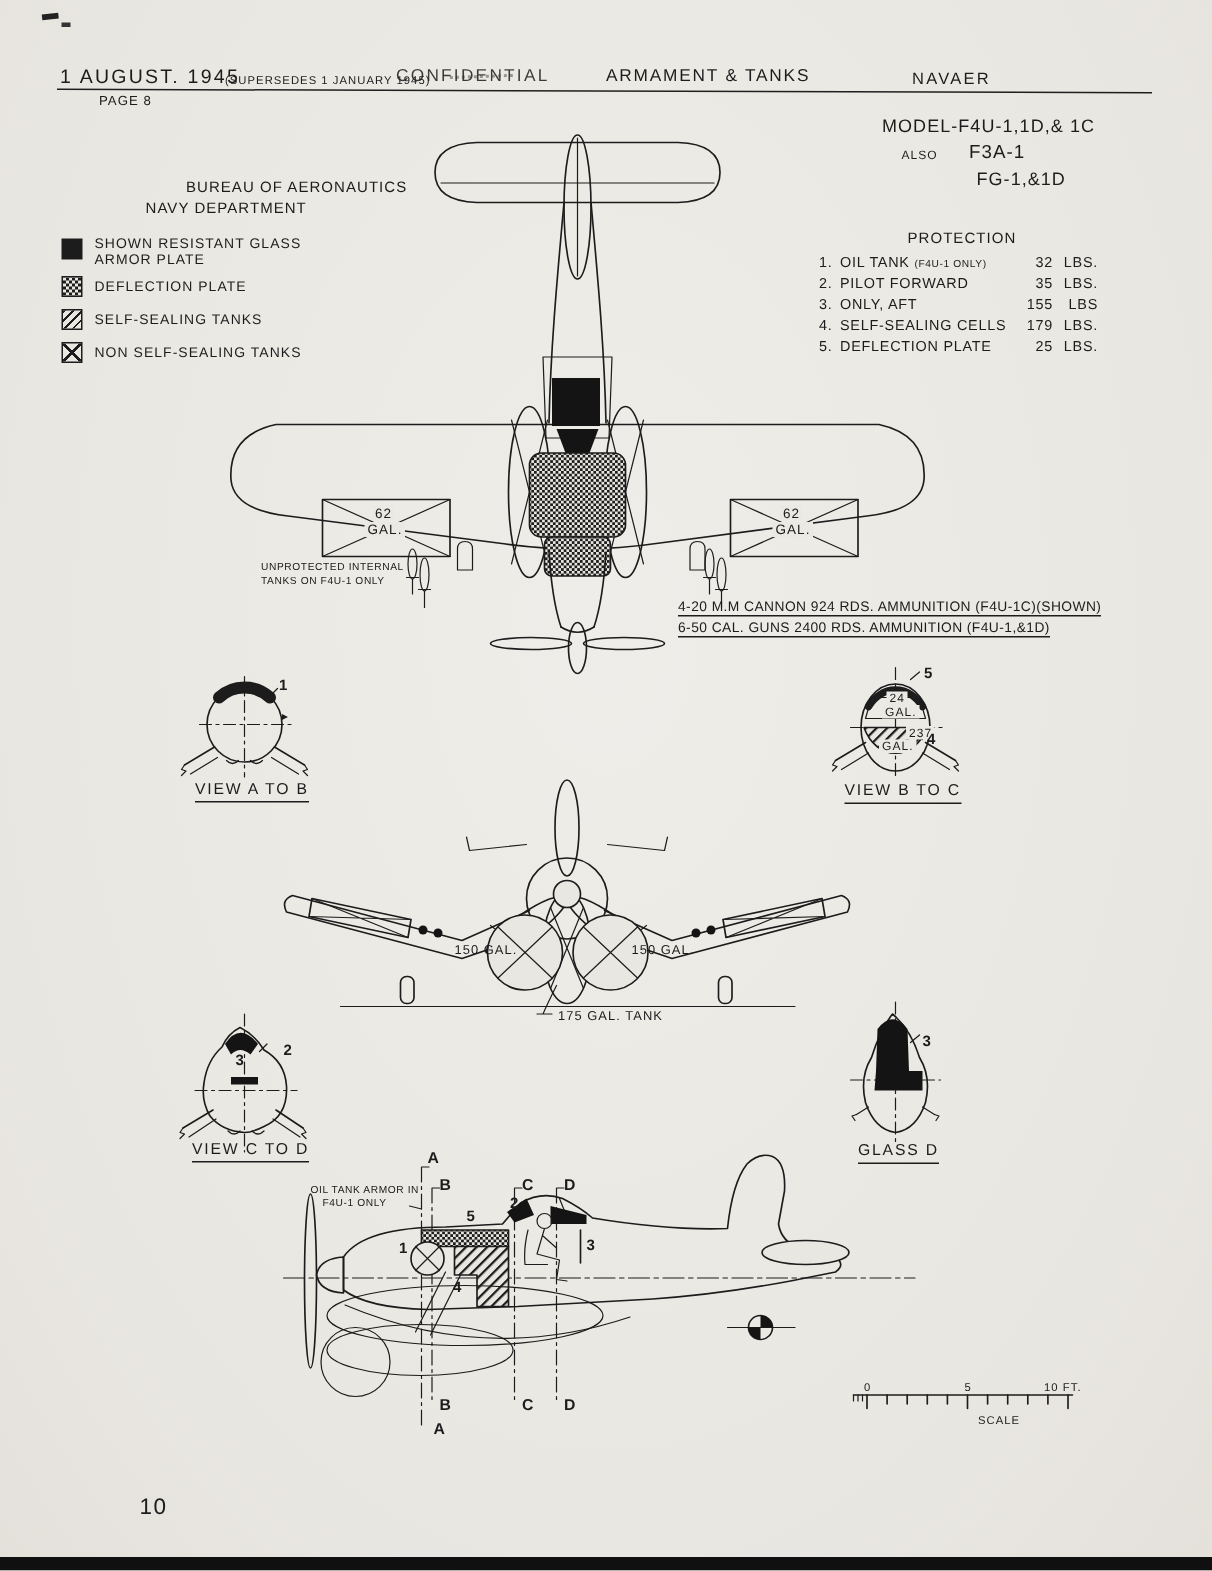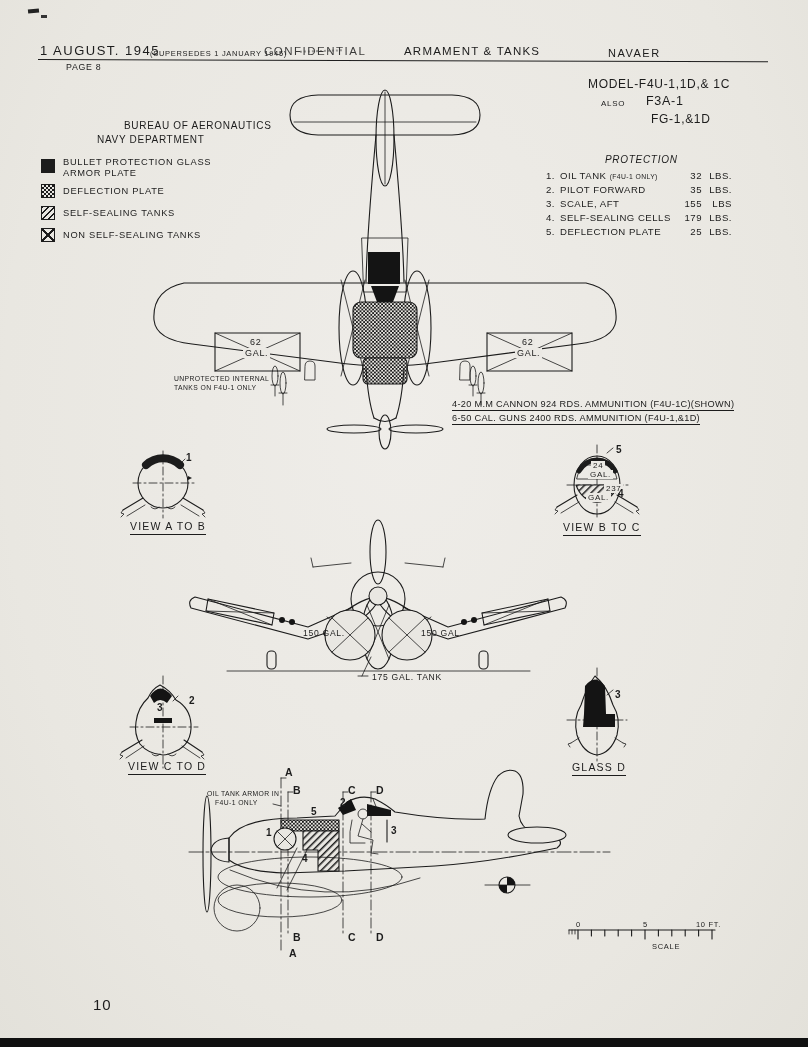--- a/index.html
+++ b/index.html
@@ -65,48 +65,48 @@
 
 <div class="lbl" style="left:588px;top:77px;font-size:12px;">MODEL-F4U-1,1D,&amp; 1C</div>
 <div class="lbl" style="left:601px;top:99px;font-size:8px;">ALSO</div>
 <div class="lbl" style="left:646px;top:94px;font-size:12.5px;">F3A-1</div>
 <div class="lbl" style="left:651px;top:112px;font-size:12px;">FG-1,&amp;1D</div>
 
 <div class="lbl" style="left:77px;top:120px;font-size:10px;padding-left:47px;">BUREAU OF AERONAUTICS</div>
 <div class="lbl" style="left:97px;top:134px;font-size:10px;">NAVY DEPARTMENT</div>
 
 <div class="legend-swatch sw-solid" style="left:41px;top:159px;"></div>
-<div class="lbl" style="left:63px;top:157px;font-size:9.3px;">BULLET PROTECTION GLASS</div>
+<div class="lbl" style="left:63px;top:157px;font-size:9.3px;">SHOWN RESISTANT GLASS</div>
 <div class="lbl" style="left:63px;top:168px;font-size:9.3px;">ARMOR PLATE</div>
 
 <div class="legend-swatch sw-check" style="left:41px;top:184px;"></div>
 <div class="lbl" style="left:63px;top:186px;font-size:9.3px;">DEFLECTION PLATE</div>
 
 <div class="legend-swatch sw-diag" style="left:41px;top:206px;"></div>
 <div class="lbl" style="left:63px;top:208px;font-size:9.3px;">SELF-SEALING TANKS</div>
 
 <div class="legend-swatch sw-xbox" style="left:41px;top:228px;"></div>
 <div class="lbl" style="left:63px;top:230px;font-size:9.3px;">NON SELF-SEALING TANKS</div>
 
-<div class="lbl" style="left:605px;top:154px;font-size:10px;font-style:italic;">PROTECTION</div>
+<div class="lbl" style="left:605px;top:154px;font-size:10px;">PROTECTION</div>
 <div class="prot-row" style="top:170px;">
   <span class="prot-num">1.</span>
   <span class="prot-name"><span>OIL TANK</span> <span class="tiny">(F4U-1 ONLY)</span></span>
   <span class="prot-wt">32</span>
   <span class="prot-unit">LBS.</span>
 </div>
 <div class="prot-row" style="top:184px;">
   <span class="prot-num">2.</span>
   <span class="prot-name"><span>PILOT FORWARD</span></span>
   <span class="prot-wt">35</span>
   <span class="prot-unit">LBS.</span>
 </div>
 <div class="prot-row" style="top:198px;">
   <span class="prot-num">3.</span>
-  <span class="prot-name"><span>SCALE, AFT</span></span>
+  <span class="prot-name"><span>ONLY, AFT</span></span>
   <span class="prot-wt">155</span>
   <span class="prot-unit">LBS</span>
 </div>
 <div class="prot-row" style="top:212px;">
   <span class="prot-num">4.</span>
   <span class="prot-name"><span>SELF-SEALING CELLS</span></span>
   <span class="prot-wt">179</span>
   <span class="prot-unit">LBS.</span>
 </div>
 <div class="prot-row" style="top:226px;">

